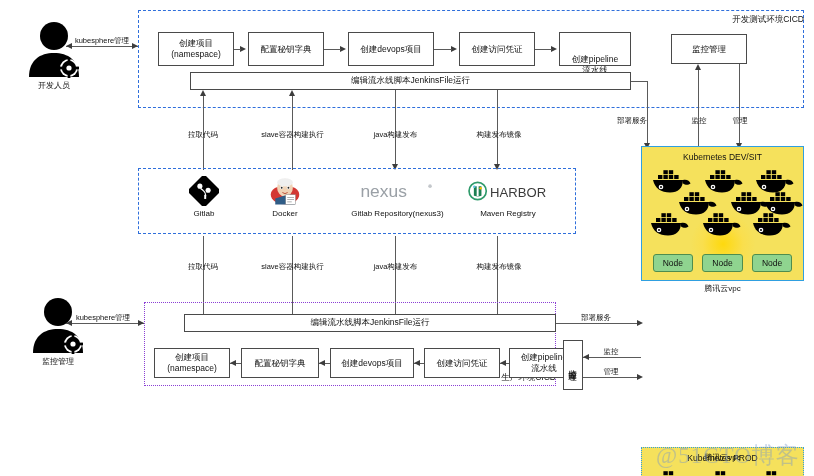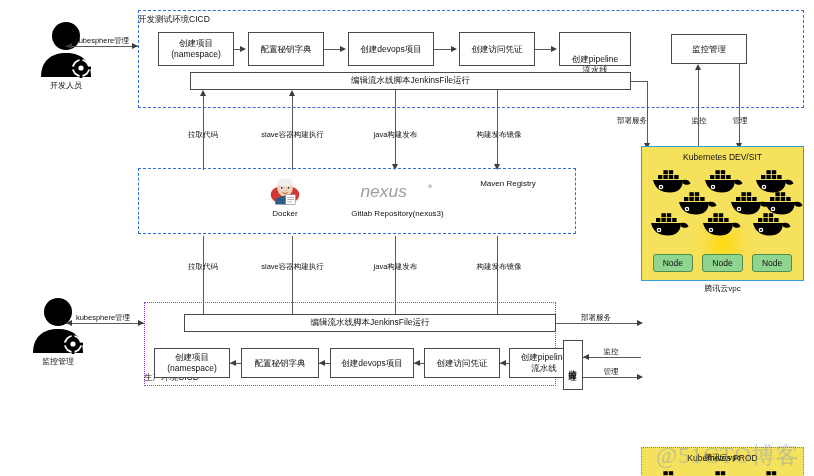--- a/index.html
+++ b/index.html
@@ -39,21 +39,21 @@
   
   .region-dash{
     border:1.6px dashed #2f6fdb;
     background:transparent;
   }
   .region-dot{
     border:1.6px dotted #8b3fd4;
     background:transparent;
   }
   .region-title{
-    font-size:8.5px;color:#111;text-align:left;
+    font-size:8.5px;color:#111;text-align:right;
   }
 
   
   .vline{background:#5a5a5a;width:1px;}
   .hline{background:#5a5a5a;height:1px;}
   .arr{width:0;height:0;position:absolute;}
   .arr-down{border-left:3.5px solid transparent;border-right:3.5px solid transparent;border-top:6px solid #3d3d3d;}
   .arr-up{border-left:3.5px solid transparent;border-right:3.5px solid transparent;border-bottom:6px solid #3d3d3d;}
   .arr-right{border-top:3.5px solid transparent;border-bottom:3.5px solid transparent;border-left:6px solid #3d3d3d;}
   .arr-left{border-top:3.5px solid transparent;border-bottom:3.5px solid transparent;border-right:6px solid #3d3d3d;}
@@ -63,21 +63,21 @@
 
   
   .actor-label{font-size:8px;color:#111;text-align:center;width:100%;}
   .actor-svg{display:block;}
 
   
   .tool{
     display:flex;flex-direction:column;align-items:center;justify-content:flex-start;
   }
   .tool-name{font-size:8px;color:#111;margin-top:3px;white-space:nowrap;}
-  .tool-icon{height:30px;display:flex;align-items:center;justify-content:center;font-style:italic;}
+  .tool-icon{height:30px;display:flex;align-items:center;justify-content:center;}
 
   
   .cluster{
     background:#f5e15c;
     position:relative;
     overflow:hidden;
   }
   .cluster.dev{border:1.6px solid #2f9fe0;}
   .cluster.prod{border:1.6px dotted #2f9fe0;}
   .cluster-title{
@@ -121,21 +121,21 @@
     letter-spacing:1px;
     pointer-events:none;
     white-space:nowrap;
   }
 </style>
 </head>
 <body>
 
 <div id="canvas">
 
-  <div class="abs" style="left:16px;top:22px;width:100px;height:78px;">
+  <div class="abs" style="left:4px;top:22px;width:100px;height:78px;">
     <svg class="actor-svg" width="74" height="58" viewBox="0 0 74 58" style="margin:0 auto;display:block;">
       <ellipse cx="37" cy="14" rx="14" ry="14" fill="#000"></ellipse>
       <path d="M12 55 C12 38 23 31 37 31 C51 31 62 38 62 55 Z" fill="#000"></path>
       <circle cx="52" cy="46" r="9" fill="#fff"></circle>
       <circle cx="52" cy="46" r="7.2" fill="#000"></circle>
       <circle cx="52" cy="46" r="2.6" fill="#fff"></circle>
       <g fill="#000">
         <rect x="50.6" y="36" width="2.8" height="4"></rect>
         <rect x="50.6" y="52" width="2.8" height="4"></rect>
         <rect x="42" y="44.6" width="4" height="2.8"></rect>
@@ -215,20 +215,32 @@
   <div class="abs vline" style="left:698px;top:70px;height:78px;"></div>
   <div class="abs arr arr-up" style="left:694.5px;top:64px;"></div>
   <div class="abs conn-label" style="left:680px;top:116px;width:38px;">监控</div>
 
   <div class="abs vline" style="left:739px;top:64px;height:80px;"></div>
   <div class="abs arr arr-down" style="left:735.5px;top:143px;"></div>
   <div class="abs conn-label" style="left:721px;top:116px;width:38px;">管理</div>
 
   <div class="abs region-dash" style="left:138px;top:168px;width:438px;height:66px;"></div>
 
+  <div class="abs tool" style="left:162px;top:176px;width:84px;">
+    <div class="tool-icon">
+      <svg width="30" height="30" viewBox="0 0 40 40">
+        <rect x="4" y="4" width="32" height="32" fill="#000" transform="rotate(45 20 20)"></rect>
+        <circle cx="14.5" cy="13.5" r="3.4" fill="#fff"></circle>
+        <circle cx="25.5" cy="19" r="3.4" fill="#fff"></circle>
+        <path d="M16 16 C20 19 23 21 23 27 L21.6 27 C21.6 22 19 20 15 17.4 Z" fill="#fff"></path>
+        <rect x="20.3" y="25" width="2.6" height="5.6" fill="#fff"></rect>
+      </svg>
+    </div>
+    <div class="tool-name">Gitlab</div>
+  </div>
 
   <div class="abs tool" style="left:243px;top:176px;width:84px;">
     <div class="tool-icon">
       <svg width="34" height="30" viewBox="0 0 44 40">
         <ellipse cx="22" cy="25" rx="19" ry="12.5" fill="#d33833"></ellipse>
         <ellipse cx="22" cy="15.5" rx="10.5" ry="12" fill="#f0d3b6"></ellipse>
         <path d="M11.5 13 C11.5 5 32.5 5 32.5 13 C32.5 9 29 6.5 22 6.5 C15 6.5 11.5 9 11.5 13 Z" fill="#e8e8e8"></path>
         <ellipse cx="22" cy="8.5" rx="10.5" ry="5.5" fill="#efefef"></ellipse>
         <circle cx="17.5" cy="15.5" r="2.2" fill="#fff"></circle>
         <circle cx="26.5" cy="15.5" r="2.2" fill="#fff"></circle>
@@ -249,20 +261,30 @@
     <div class="tool-icon">
       <svg width="78" height="26" viewBox="0 0 112 32">
         <text x="2" y="24" font-family="Liberation Sans, sans-serif" font-size="25" fill="#9aa0a6">nexus</text>
         <circle cx="102" cy="9" r="2.6" fill="#c3c7cb"></circle>
       </svg>
     </div>
     <div class="tool-name">Gitlab Repository(nexus3)</div>
   </div>
 
   <div class="abs tool" style="left:452px;top:176px;width:112px;">
+    <div class="tool-icon">
+      <svg width="80" height="26" viewBox="0 0 116 32">
+        <circle cx="14" cy="16" r="12.5" fill="none" stroke="#2e9a6a" stroke-width="2.4"></circle>
+        <path d="M8.5 9 L8.5 23 C8.5 23 14 25 19.5 23 L19.5 9 Z" fill="#1c7f52"></path>
+        <rect x="12.6" y="6.5" width="2.8" height="17" fill="#fff"></rect>
+        <circle cx="9.2" cy="10" r="1.8" fill="#5fc3e4"></circle>
+        <circle cx="18.4" cy="12" r="1.8" fill="#f2c200"></circle>
+        <text x="32" y="24" font-family="Liberation Sans, sans-serif" font-size="19" fill="#3b3b3b">HARBOR</text>
+      </svg>
+    </div>
     <div class="tool-name">Maven Registry</div>
   </div>
 
   <div class="abs vline" style="left:203px;top:236px;height:88px;"></div>
   <div class="abs arr arr-down" style="left:199.5px;top:322px;"></div>
   <div class="abs conn-label" style="left:168px;top:262px;width:70px;">拉取代码</div>
 
   <div class="abs vline" style="left:292px;top:236px;height:88px;"></div>
   <div class="abs arr arr-down" style="left:288.5px;top:322px;"></div>
   <div class="abs conn-label" style="left:240px;top:262px;width:105px;">slave容器构建执行</div>

